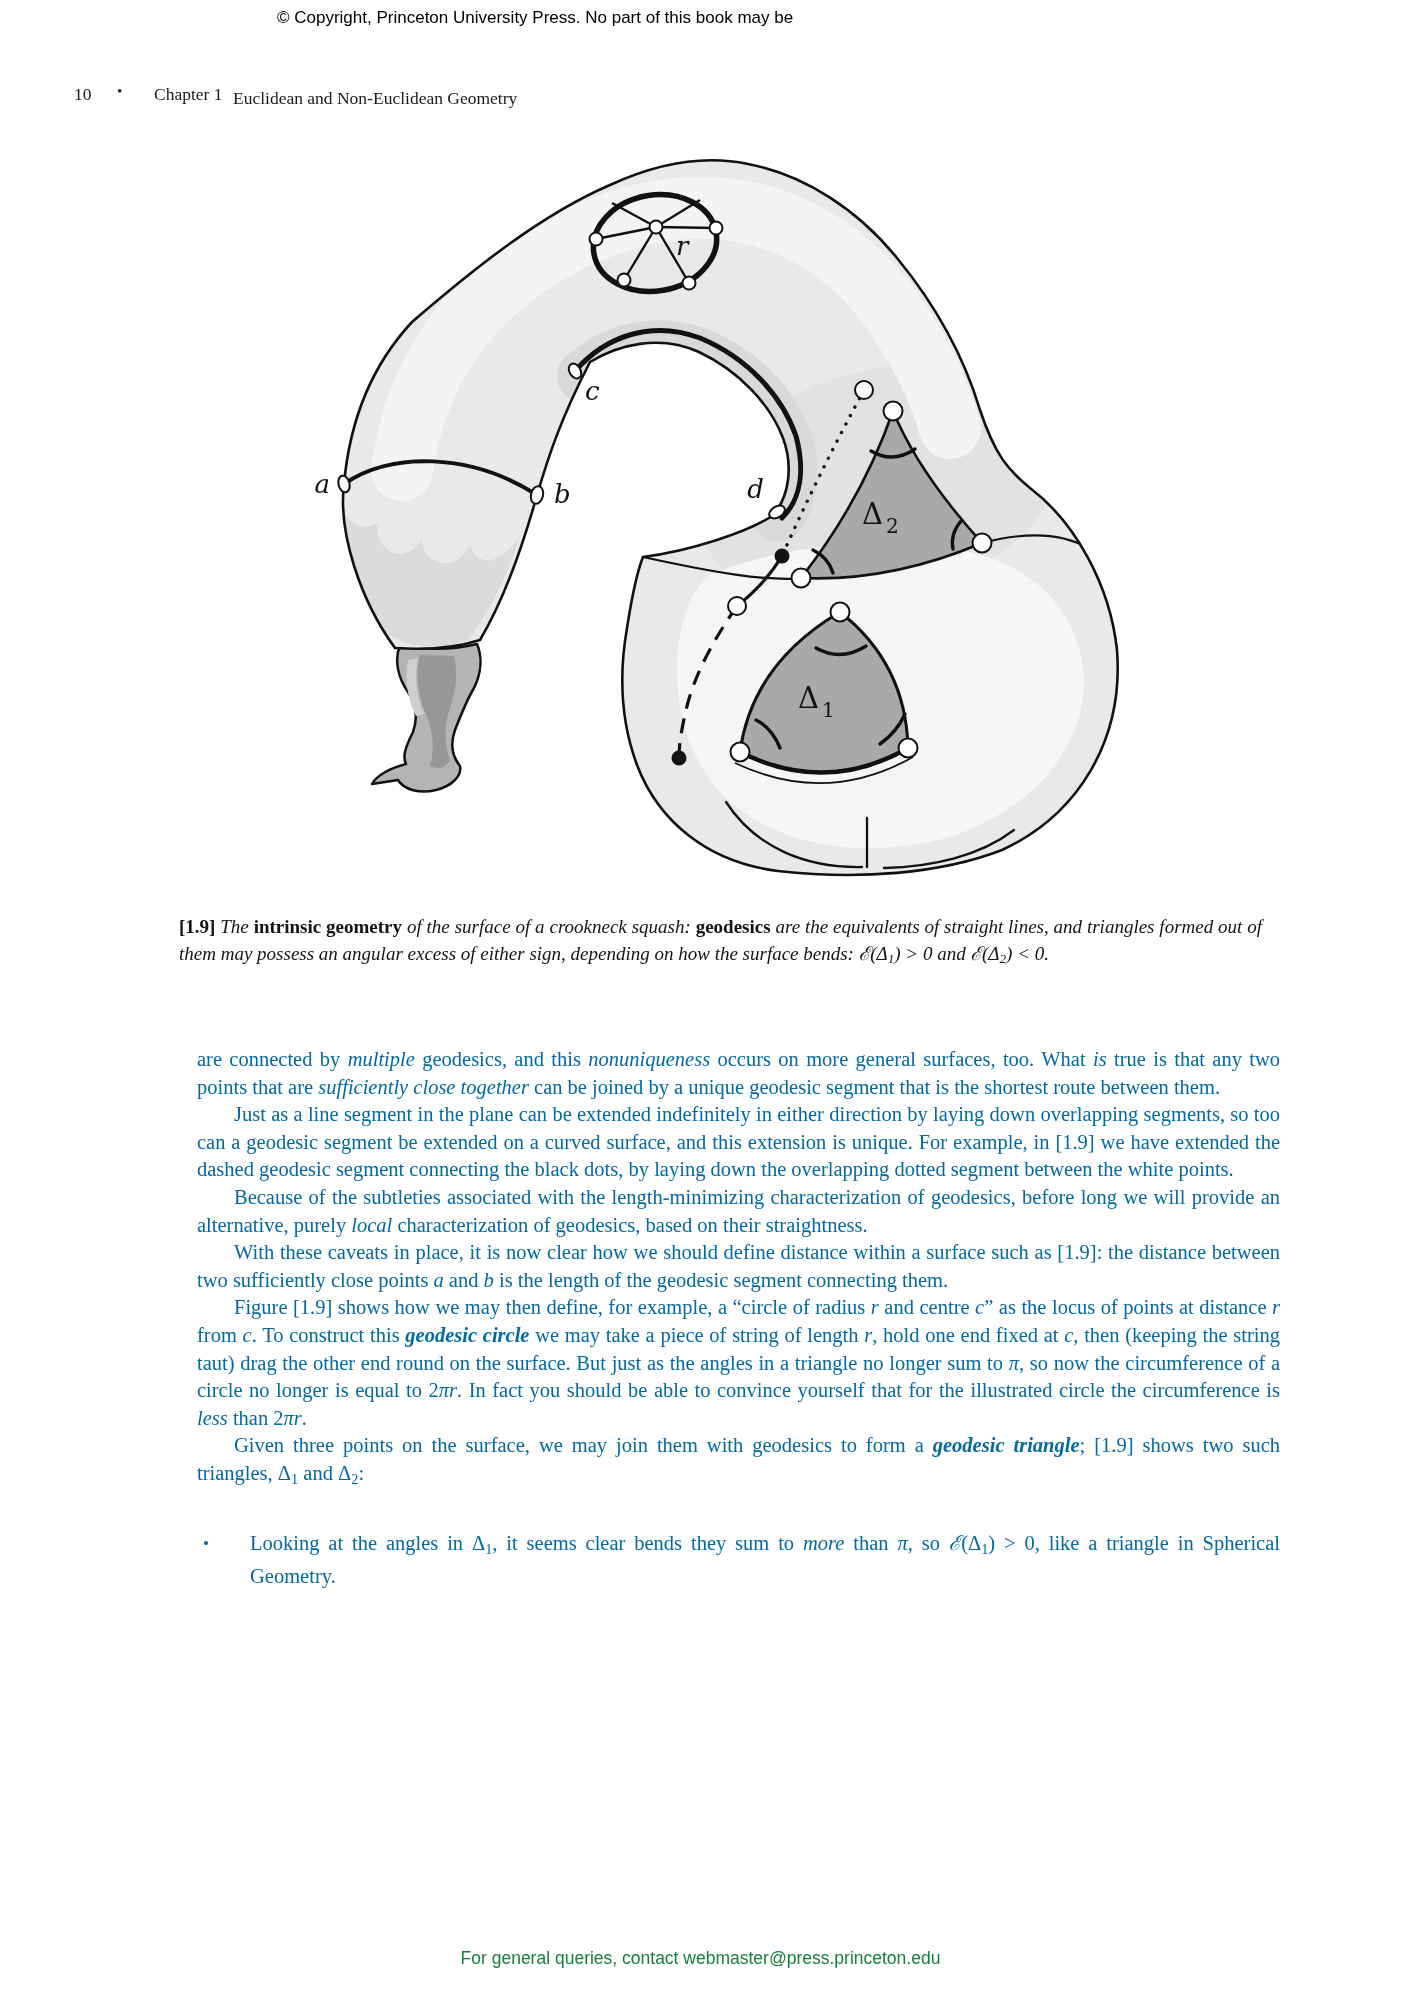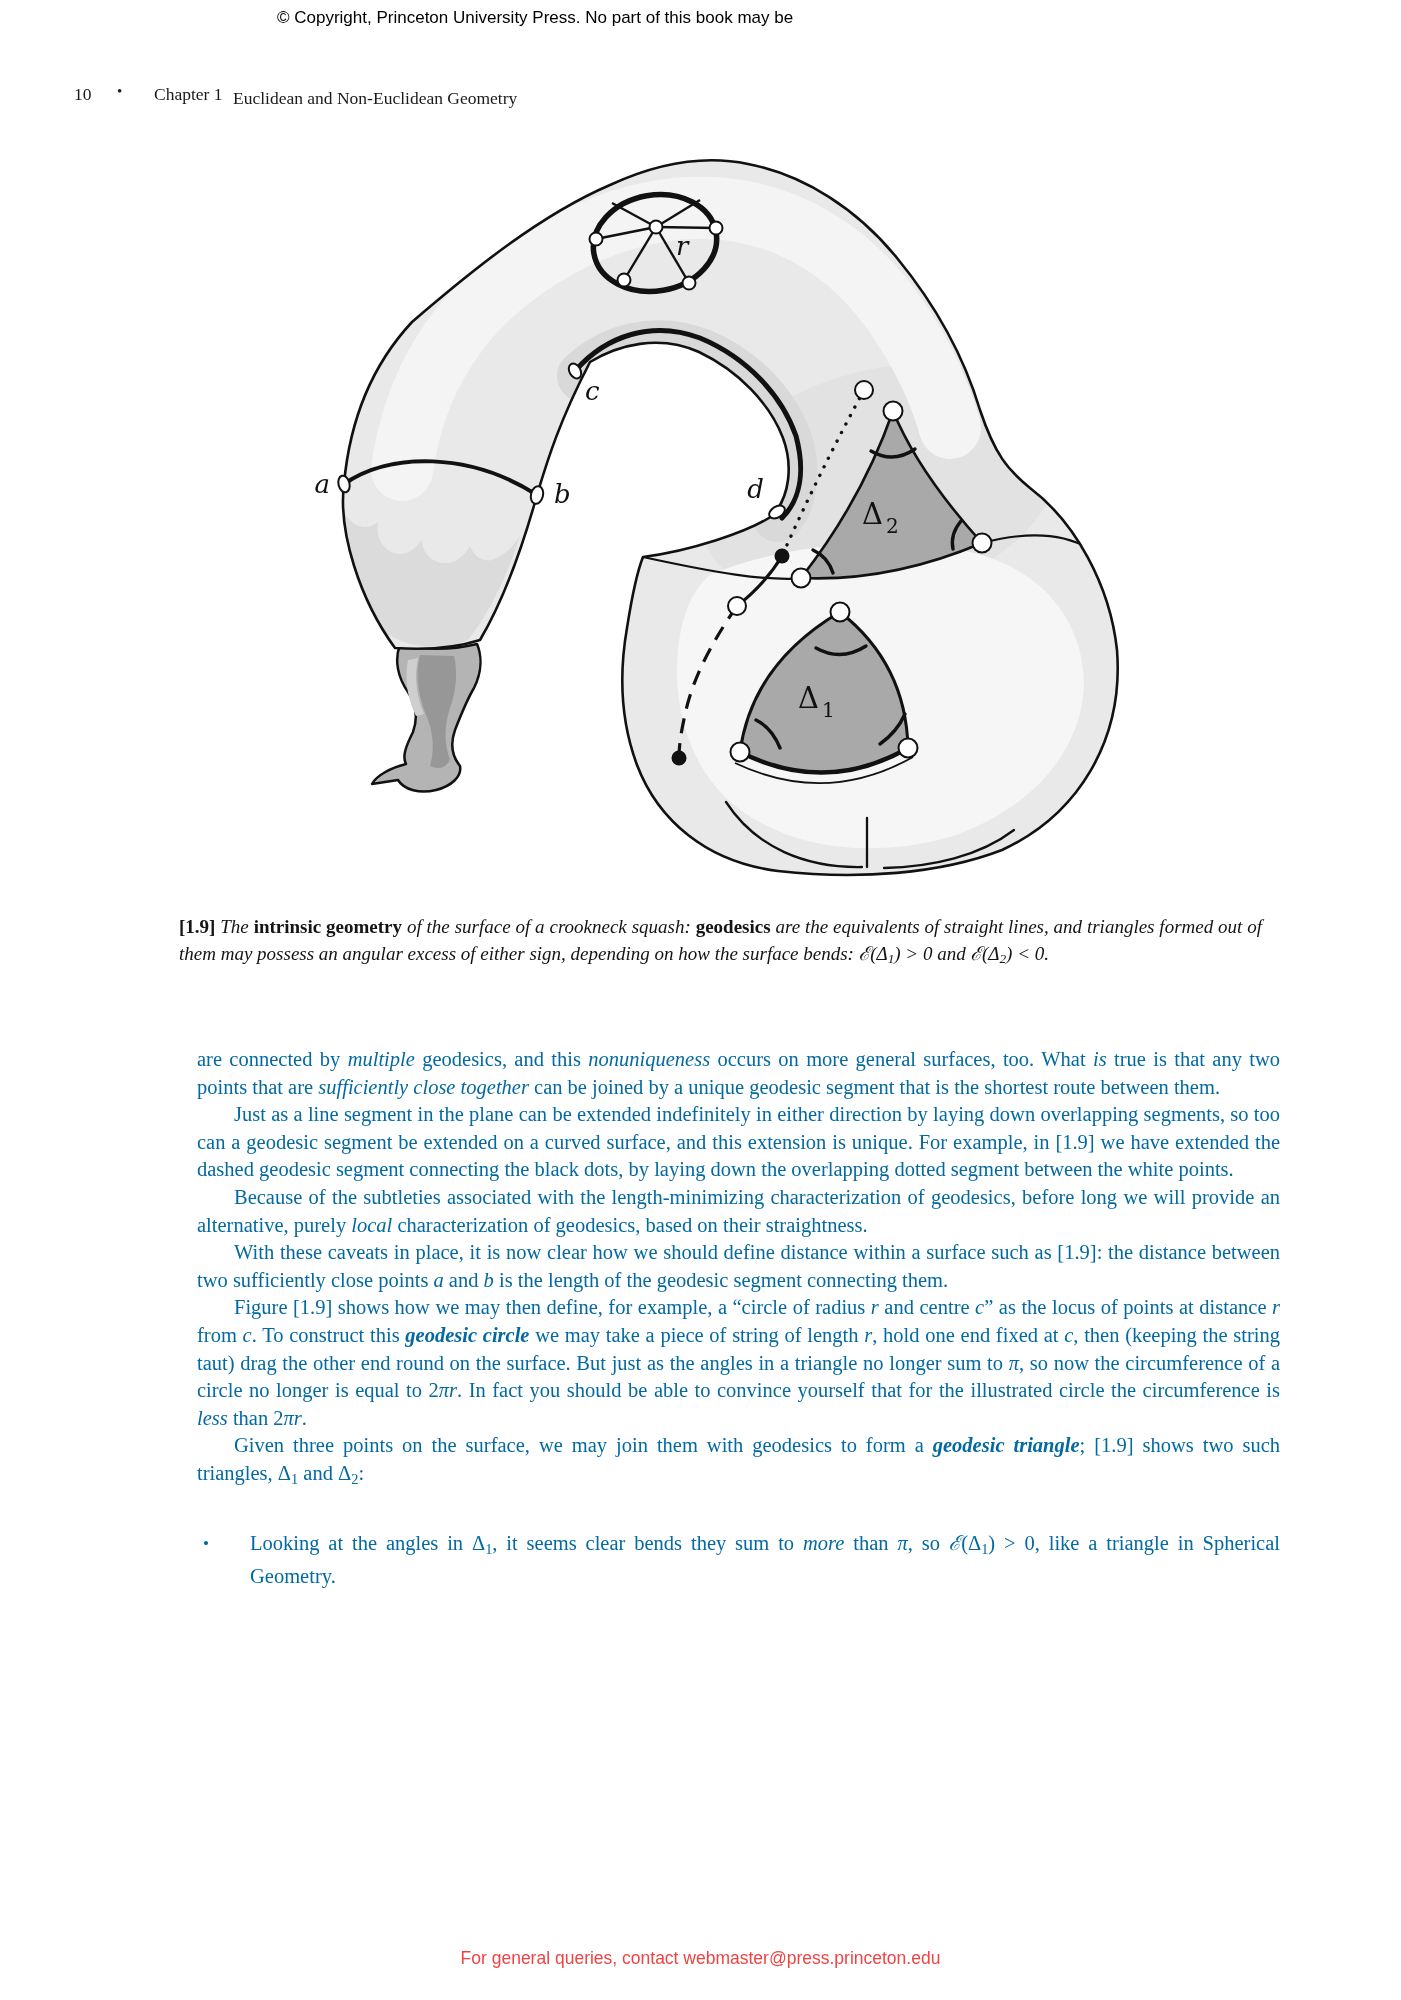--- a/index.html
+++ b/index.html
@@ -33,21 +33,21 @@
     left:197px;top:1046px;width:1083px;
     font-size:20.5px;line-height:27.6px;text-align:justify;color:#0369a1;
   }
   .para{margin:0;}
   .para.indent{text-indent:37px;}
   .bulletrow{position:relative;margin-top:37px;padding-left:53px;}
   .bulletrow .mark{position:absolute;left:6px;top:0px;font-size:17px;}
   
   .footer{
     top:1948px;left:0;width:1401px;text-align:center;
-    font:17.5px "Liberation Sans",sans-serif;color:#ef4444;
+    font:17.5px "Liberation Sans",sans-serif;color:#15803d;
   }
   
   .s-i{font-style:italic;}
   .s-b{font-weight:700;}
   .s-bi{font-weight:700;font-style:italic;}
   .s-sub{font-size:70%;vertical-align:-0.25em;}
   .s-isub{font-size:70%;vertical-align:-0.25em;font-style:italic;}
   
   .lbl{font:italic 26px "DejaVu Serif",serif;fill:#111;}
   .dl{font:29px "DejaVu Serif",serif;fill:#111;}

